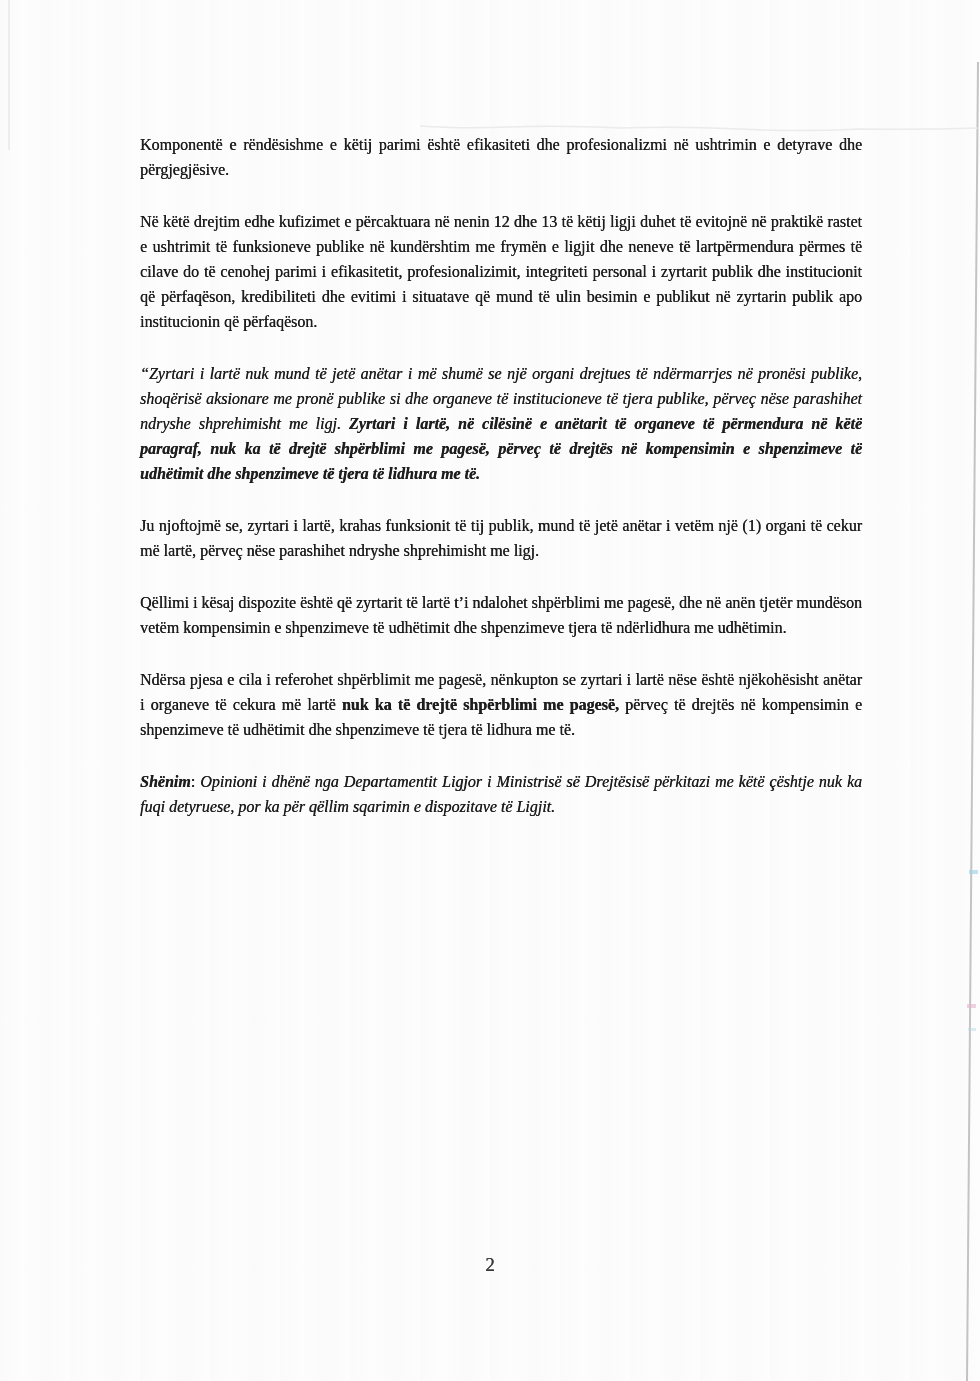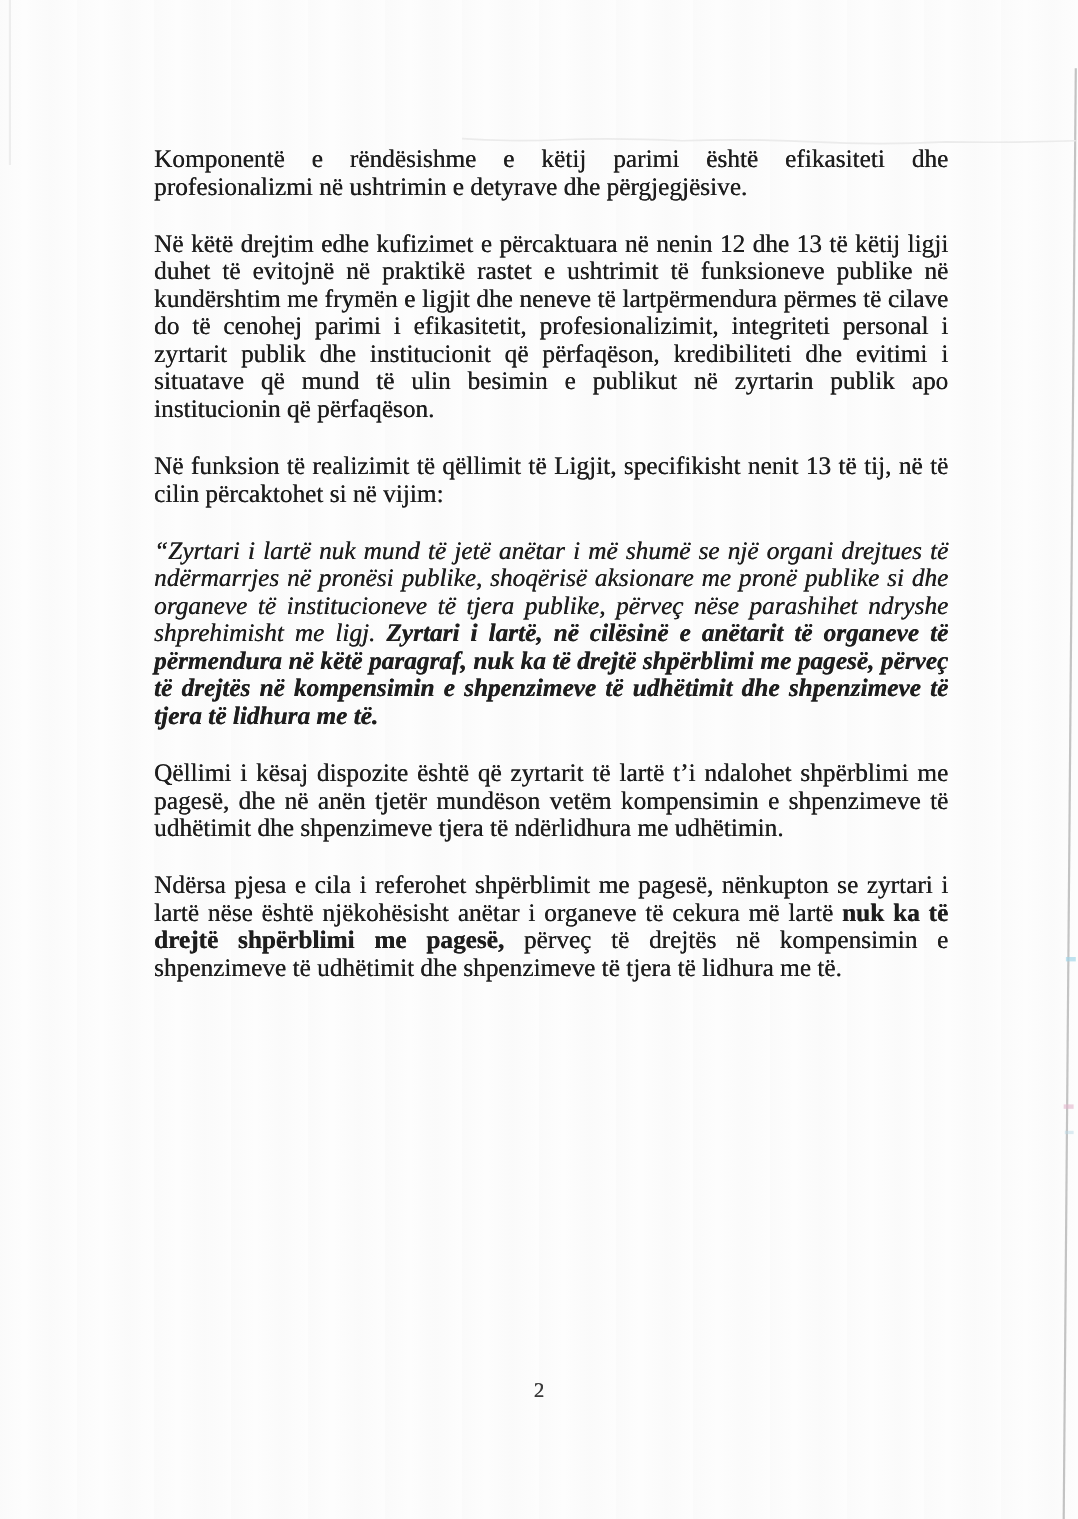--- a/index.html
+++ b/index.html
@@ -18,21 +18,21 @@
         rgba(120,120,120,0.018) 0px, rgba(255,255,255,0) 22px,
         rgba(120,120,120,0.018) 46px, rgba(255,255,255,0) 70px),
       #fdfdfd;
   }
   .content {
     position: absolute;
     left: 140px;
     top: 132px;
     width: 722px;
     color: #1e1e1e;
-    font-size: 23px;
+    font-size: 16px;
     line-height: 25px;
     text-align: justify;
     text-shadow: 0.3px 0 0 currentColor;
   }
   .content p { margin: 0 0 27px 0; }
   .quote { font-style: italic; }
   .bold { font-weight: 700; }
   .bold-italic { font-weight: 700; font-style: italic; font-family: Liberation Serif, serif; }
   .italic { font-style: italic; }
   .page-footer {
@@ -56,29 +56,30 @@
 <body>
 
 <div class="page">
 
   <div class="content">
 
     <p>Komponentë e rëndësishme e këtij parimi është efikasiteti dhe profesionalizmi në ushtrimin e detyrave dhe përgjegjësive.</p>
 
     <p>Në këtë drejtim edhe kufizimet e përcaktuara në nenin 12 dhe 13 të këtij ligji duhet të evitojnë në praktikë  rastet e ushtrimit të funksioneve publike në kundërshtim me frymën e ligjit dhe neneve të lartpërmendura përmes të cilave do të cenohej parimi i efikasitetit, profesionalizimit, integriteti personal i zyrtarit publik dhe institucionit që përfaqëson, kredibiliteti dhe evitimi i situatave që mund të ulin besimin e publikut në zyrtarin publik apo institucionin që përfaqëson.</p>
 
-    <p>Në funksion të realizimit të qëllimit të Ligjit, specifikisht nenit 13 të tij, në të cilin përcaktohet si në vijim:</p>
 
     <p class="quote"><span class="italic">“Zyrtari i lartë nuk mund të jetë anëtar i më shumë se një organi drejtues të ndërmarrjes në pronësi publike, shoqërisë aksionare me pronë publike si dhe organeve të institucioneve të tjera publike, përveç nëse parashihet ndryshe shprehimisht me ligj. </span><span class="bold-italic">Zyrtari i lartë, në cilësinë e anëtarit të organeve të përmendura në këtë paragraf, nuk ka të drejtë shpërblimi me pagesë, përveç të drejtës në kompensimin e shpenzimeve të udhëtimit dhe shpenzimeve të tjera të lidhura me të.</span></p>
 
+    <p>Ju njoftojmë se, zyrtari i lartë, krahas funksionit të tij publik, mund të jetë anëtar i vetëm një (1) organi të cekur më lartë, përveç nëse parashihet ndryshe shprehimisht me ligj.</p>
 
     <p>Qëllimi i kësaj dispozite është që zyrtarit të lartë t’i ndalohet shpërblimi me pagesë, dhe në anën tjetër mundëson vetëm kompensimin e shpenzimeve të udhëtimit dhe shpenzimeve tjera të ndërlidhura me udhëtimin.</p>
 
     <p><span>Ndërsa pjesa e cila i referohet shpërblimit me pagesë, nënkupton se zyrtari i lartë nëse është njëkohësisht anëtar i organeve të cekura më lartë </span><span class="bold">nuk ka të drejtë shpërblimi me pagesë,</span><span> përveç të drejtës në kompensimin e shpenzimeve të udhëtimit dhe shpenzimeve të tjera të lidhura me të.</span></p>
 
+    <p><span class="bold-italic">Shënim</span><span>: </span><span class="italic">Opinioni i dhënë nga Departamentit Ligjor i Ministrisë së Drejtësisë përkitazi me këtë çështje nuk ka fuqi detyruese, por ka për qëllim sqarimin e dispozitave të Ligjit.</span></p>
 
   </div>
 
   <div class="page-footer">2</div>
 
   <svg class="artifacts" width="980" height="1381" viewBox="0 0 980 1381" xmlns="http://www.w3.org/2000/svg">
     <line x1="978" y1="62" x2="967" y2="1381" stroke="#b5b5b5" stroke-width="2" opacity="0.8"></line>
     <line x1="9" y1="0" x2="9" y2="150" stroke="#ececec" stroke-width="2" opacity="0.9"></line>
     <path d="M 420 126 q 40 3 90 1 t 110 1 q 60 -2 120 1 t 120 0 q 60 1 118 -1" fill="none" stroke="#e9e9e9" stroke-width="1.5" opacity="0.9"></path>
     <rect x="969" y="870" width="9" height="4" fill="#9fd4e8" opacity="0.65"></rect>

